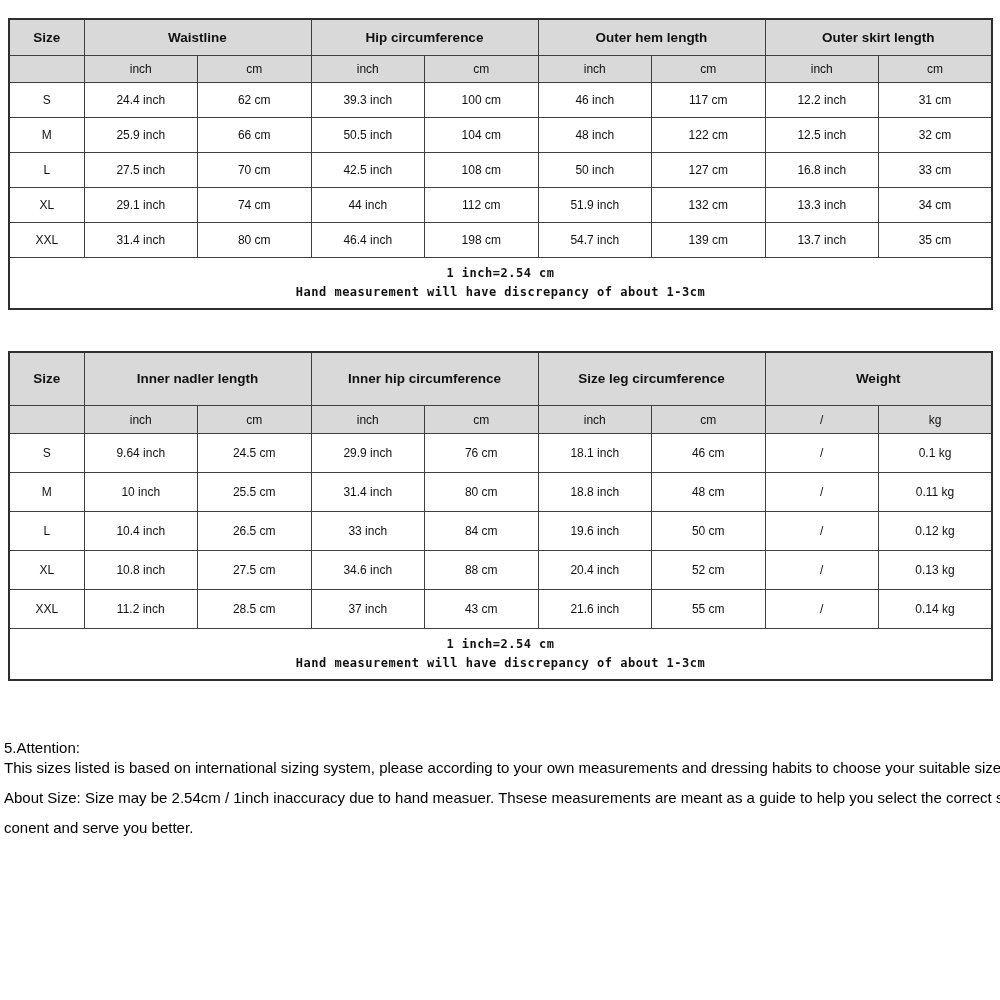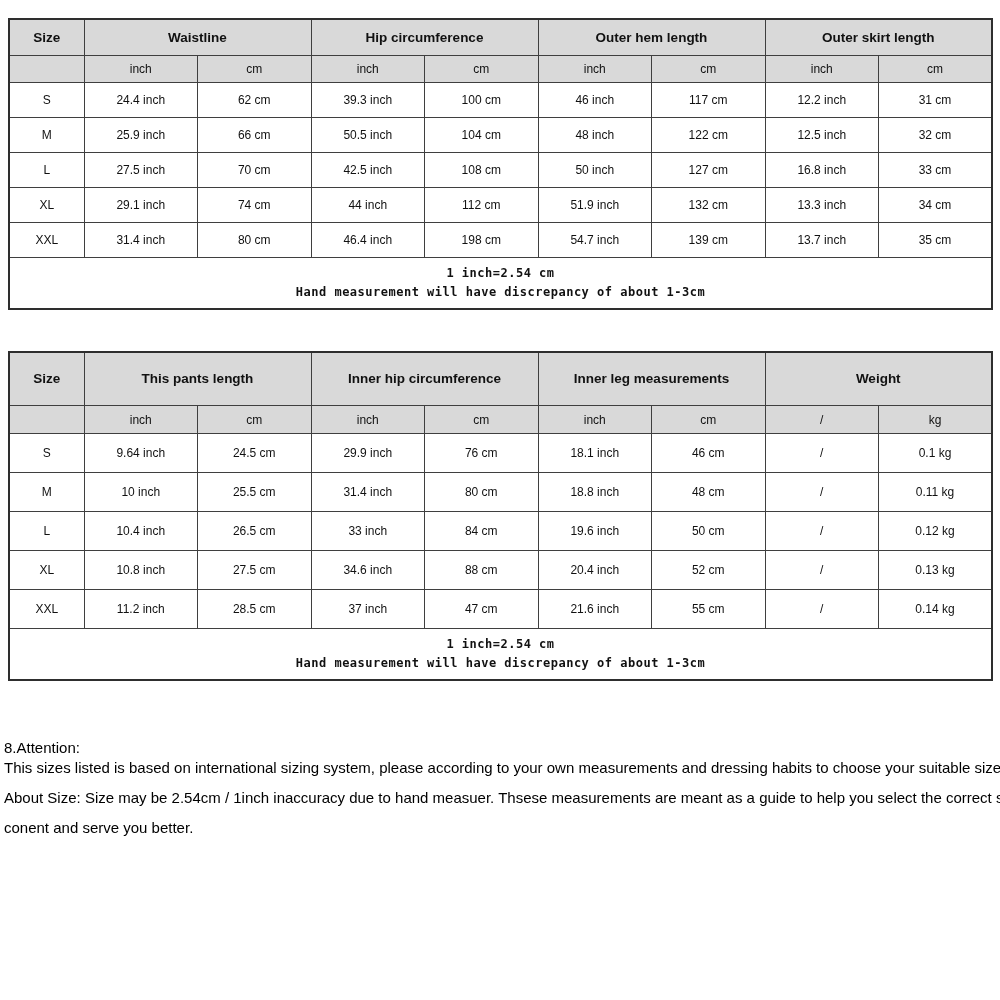--- a/index.html
+++ b/index.html
@@ -174,23 +174,23 @@
       <col>
       <col>
       <col>
       <col>
       <col>
       <col>
   </colgroup>
   <thead>
     <tr class="group-row">
       <th>Size</th>
-      <th colspan="2">This pants length</th>
+      <th colspan="2">Inner nadler length</th>
       <th colspan="2">Inner hip circumference</th>
-      <th colspan="2">Inner leg measurements</th>
+      <th colspan="2">Size leg circumference</th>
       <th colspan="2">Weight</th>
     </tr>
     <tr class="unit-row">
       <th></th>
       <th>inch</th>
       <th>cm</th>
       <th>inch</th>
       <th>cm</th>
       <th>inch</th>
       <th>cm</th>
@@ -241,40 +241,40 @@
         <td>20.4 inch</td>
         <td>52 cm</td>
         <td>/</td>
         <td>0.13 kg</td>
       </tr>
       <tr>
         <td>XXL</td>
         <td>11.2 inch</td>
         <td>28.5 cm</td>
         <td>37 inch</td>
-        <td>47 cm</td>
+        <td>43 cm</td>
         <td>21.6 inch</td>
         <td>55 cm</td>
         <td>/</td>
         <td>0.14 kg</td>
       </tr>
     </tbody>
   <tfoot>
     <tr>
       <td colspan="9">
         <div>1 inch=2.54 cm</div>
         <div>Hand measurement will have discrepancy of about 1-3cm</div>
       </td>
     </tr>
   </tfoot>
 </table>
 
 <div class="notes" id="notes">
     <div class="note">
-      <div class="note-line">8.Attention:</div>
+      <div class="note-line">5.Attention:</div>
       <div class="note-line">This sizes listed is based on international sizing system, please according to your own measurements and dressing habits to choose your suitable size.</div>
     </div>
     <div class="note">
       <div class="note-line">About Size: Size may be 2.54cm / 1inch inaccuracy due to hand measuer. Thsese measurements are meant as a guide to help you select the correct size.</div>
     </div>
     <div class="note">
       <div class="note-line">conent and serve you better.</div>
     </div>
   </div>
 

